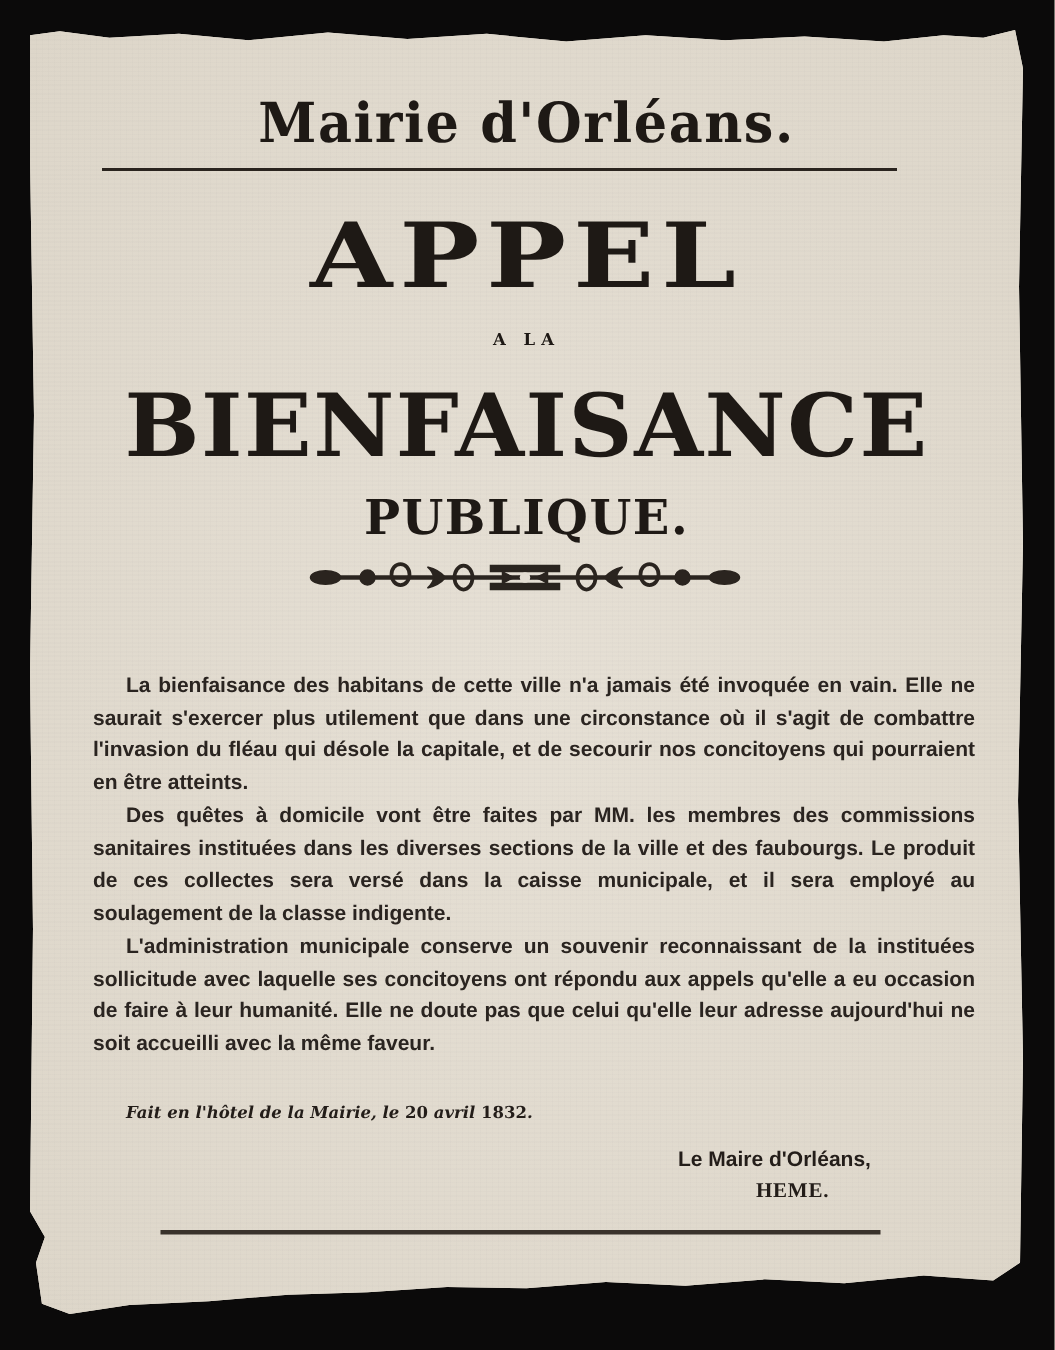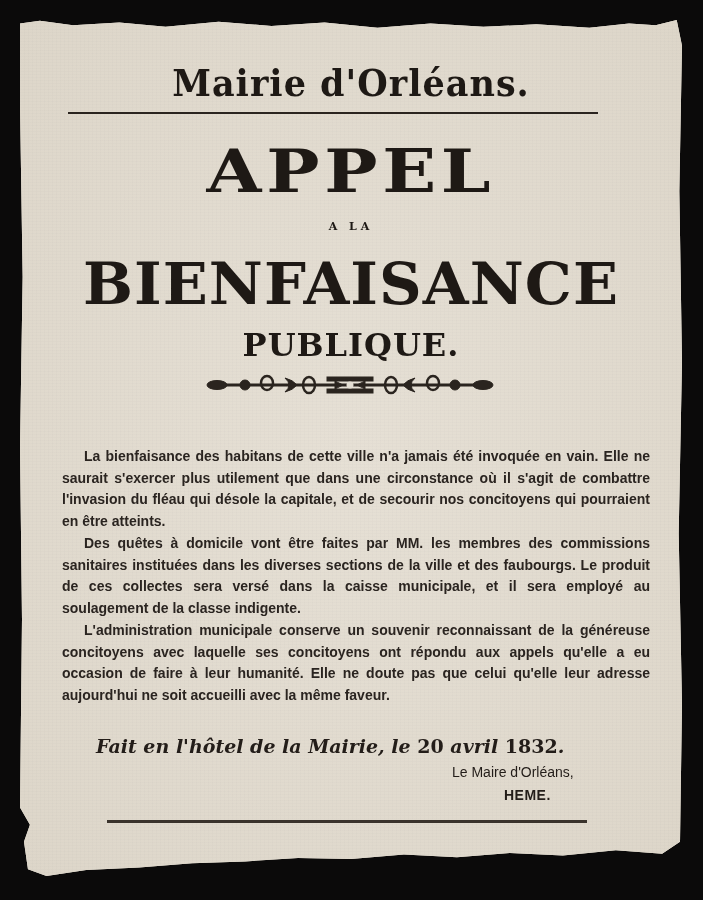--- a/index.html
+++ b/index.html
@@ -82,37 +82,37 @@
     width: 588px;
     font-family: "Liberation Sans", sans-serif;
     font-weight: bold;
     font-size: 14px;
     line-height: 21.5px;
     text-align: justify;
     color: #2a2420;
   }
   .body-text p { margin: 0 0 1px 0; text-indent: 22px; }
   .signed-at {
-    position: absolute; left: 76px; top: 715px;
+    position: absolute; left: 64px; top: 715px;
     font-family: "DejaVu Serif", serif;
     font-style: italic; font-weight: bold;
-    font-size: 19px;
+    font-size: 11px;
     color: #231d19;
     text-align: center;
   }
   .signed-at .date-num { font-style: normal; }
   .maire-title {
     position: absolute; left: 432px; top: 744px;
     font-family: "Liberation Sans", sans-serif;
-    font-weight: normal; font-size: 14px;
+    font-weight: bold; font-size: 14px;
     color: #231d19;
   }
   .maire-name {
     position: absolute; left: 484px; top: 767px;
-    font-family: Liberation Sans, sans-serif;
+    font-family: Liberation Serif, serif;
     font-weight: bold; font-size: 14px;
     letter-spacing: 0.5px;
     color: #231d19;
   }
   .rule-bottom {
     position: absolute; left: 87px; top: 800px;
     width: 480px; height: 3px; background: #3a332c;
   }
   .imprint {
     position: absolute; left: 0; top: 808px; width: 662px;
@@ -151,21 +151,21 @@
       <rect x="122" y="3" width="46" height="4"></rect>
       <rect x="122" y="15" width="46" height="4"></rect>
       <path d="M130 7 q15 10 30 0 v8 q-15 -10 -30 0z"></path>
       <circle cx="145" cy="11" r="3.5" fill="#e4ded3" stroke="none"></circle>
     </g>
   </svg>
 
   <div class="body-text">
     <p>La bienfaisance des habitans de cette ville n'a jamais été invoquée en vain. Elle ne saurait s'exercer plus utilement que dans une circonstance où il s'agit de combattre l'invasion du fléau qui désole la capitale, et de secourir nos concitoyens qui pourraient en être atteints.</p>
     <p>Des quêtes à domicile vont être faites par MM. les membres des commissions sanitaires instituées dans les diverses sections de la ville et des faubourgs. Le produit de ces collectes sera versé dans la caisse municipale, et il sera employé au soulagement de la classe indigente.</p>
-    <p>L'administration municipale conserve un souvenir reconnaissant de la généreuse concitoyens avec laquelle ses concitoyens ont répondu aux appels qu'elle a eu occasion de faire à leur humanité. Elle ne doute pas que celui qu'elle leur adresse aujourd'hui ne soit accueilli avec la même faveur.</p>
+    <p>L'administration municipale conserve un souvenir reconnaissant de la instituées sollicitude avec laquelle ses concitoyens ont répondu aux appels qu'elle a eu occasion de faire à leur humanité. Elle ne doute pas que celui qu'elle leur adresse aujourd'hui ne soit accueilli avec la même faveur.</p>
   </div>
 
   <div class="signed-at"><span>Fait en l'hôtel de la Mairie, le </span><span class="date-num">20</span><span> avril </span><span class="date-num">1832</span><span>.</span></div>
 
   <div class="maire-title">Le Maire d'Orléans,</div>
   <div class="maire-name">HEME.</div>
 
   <div class="rule-bottom"></div>
 </div>
 

